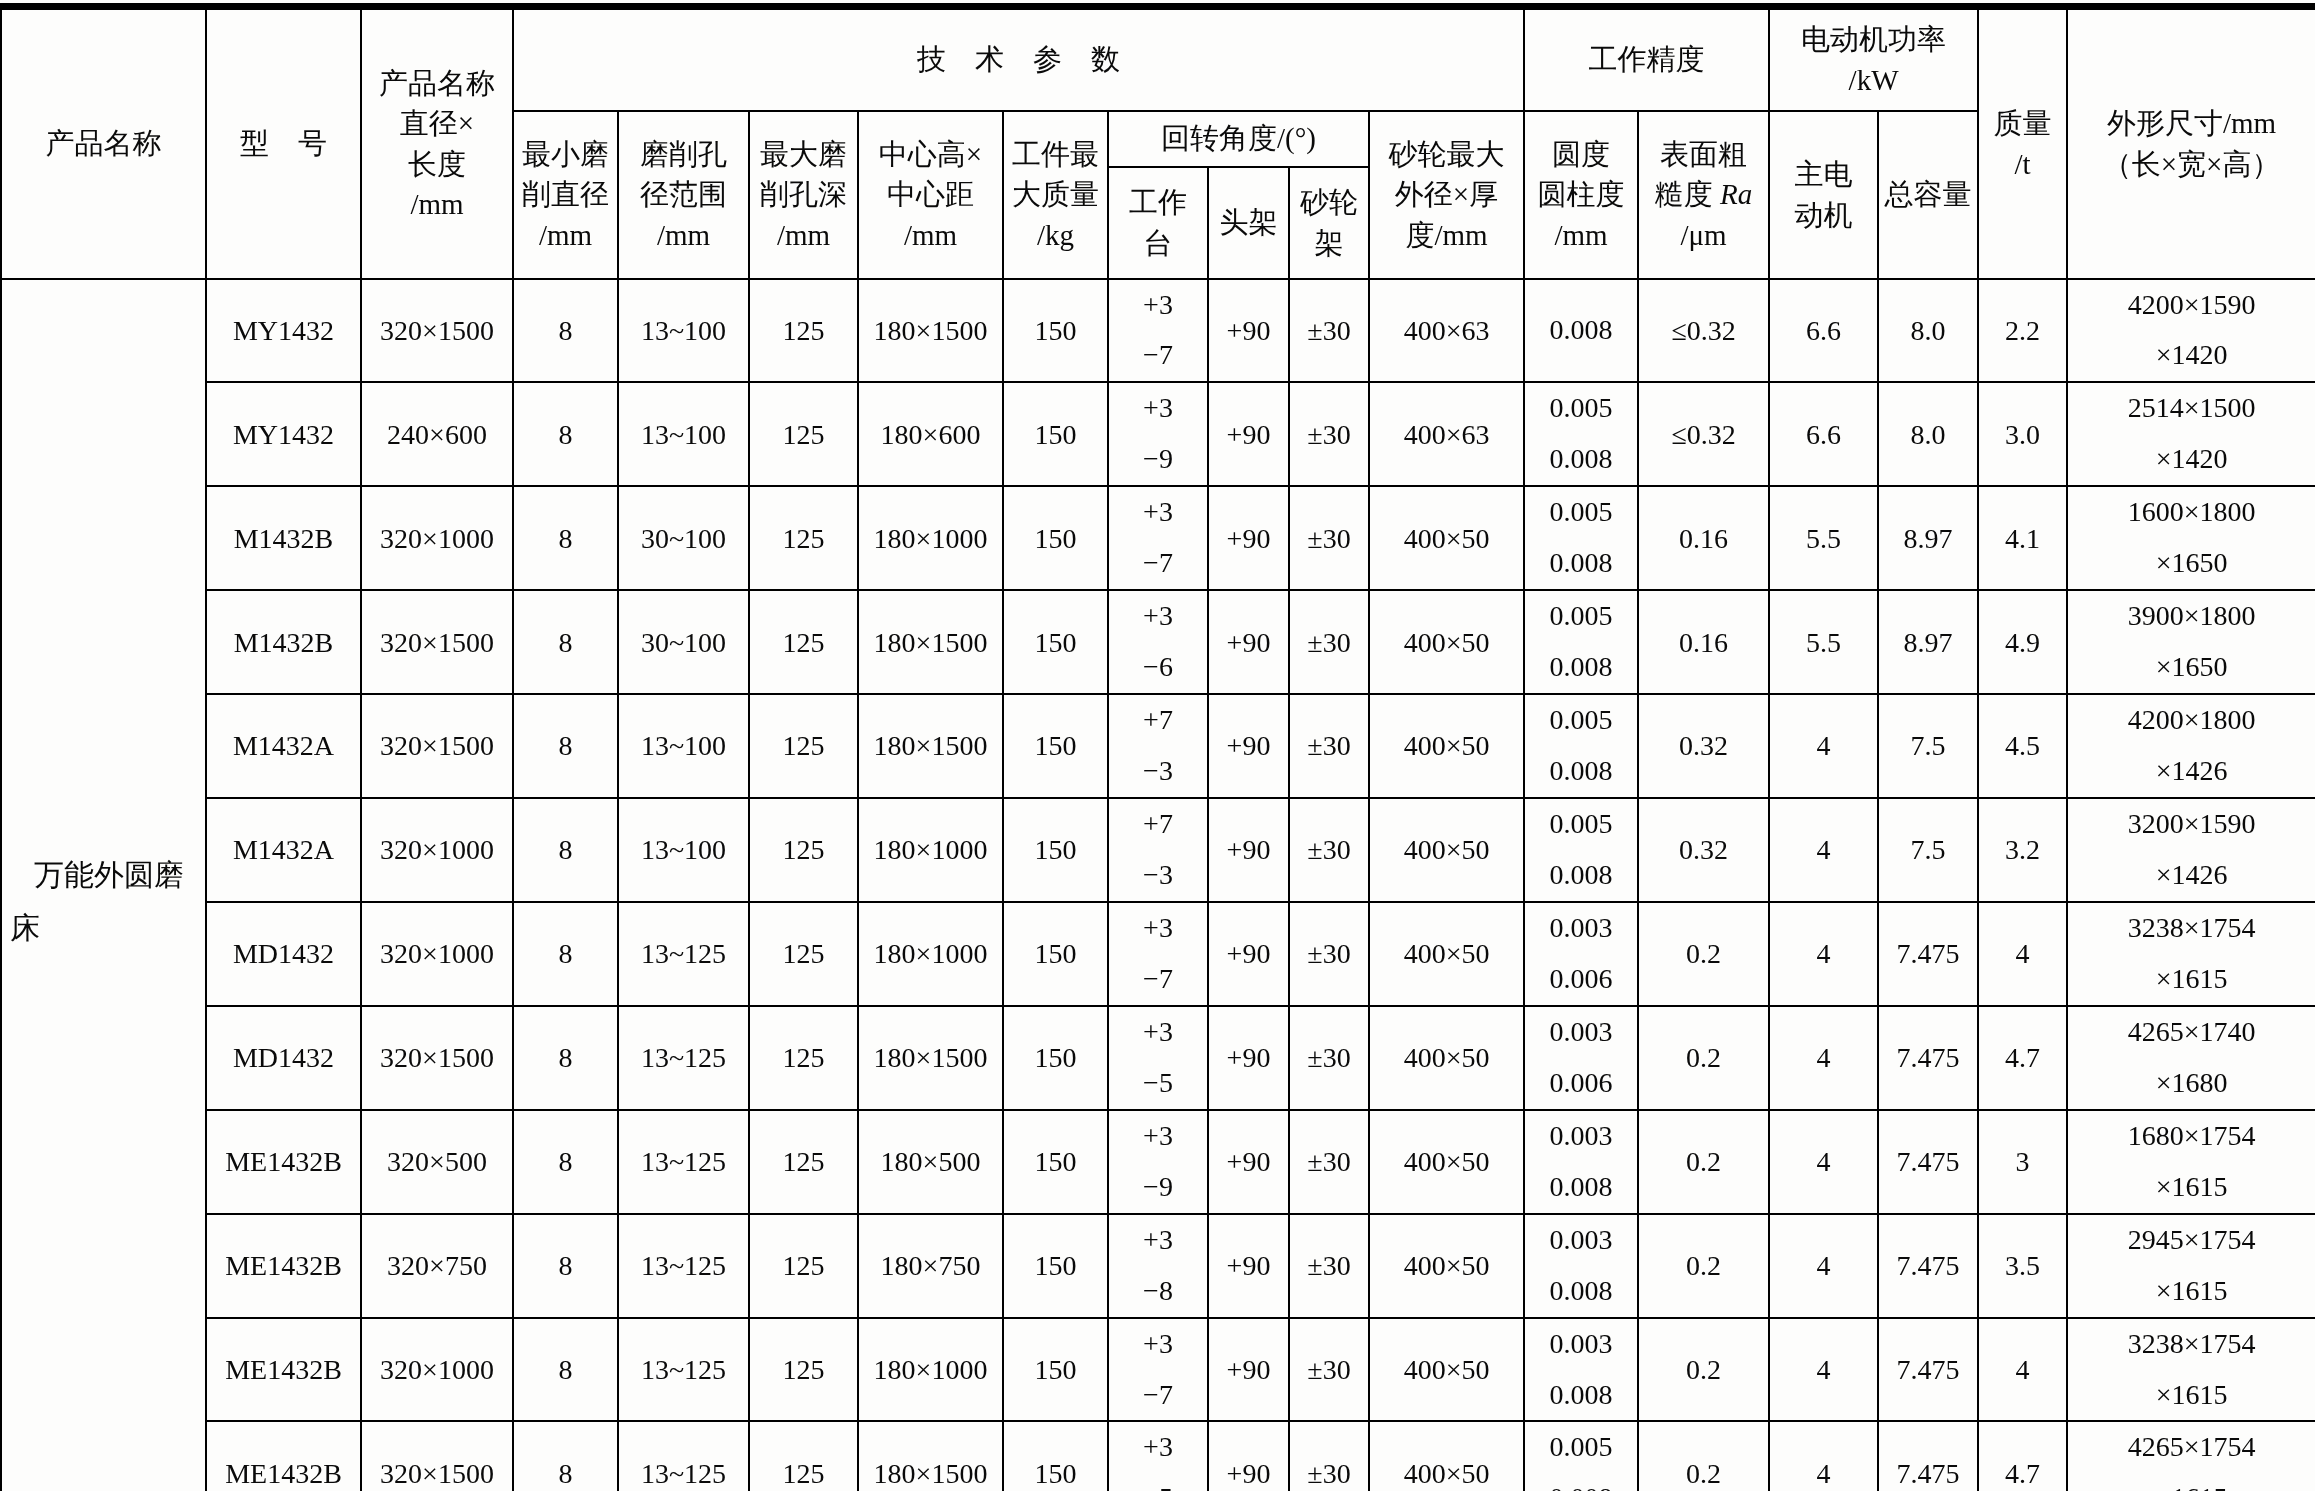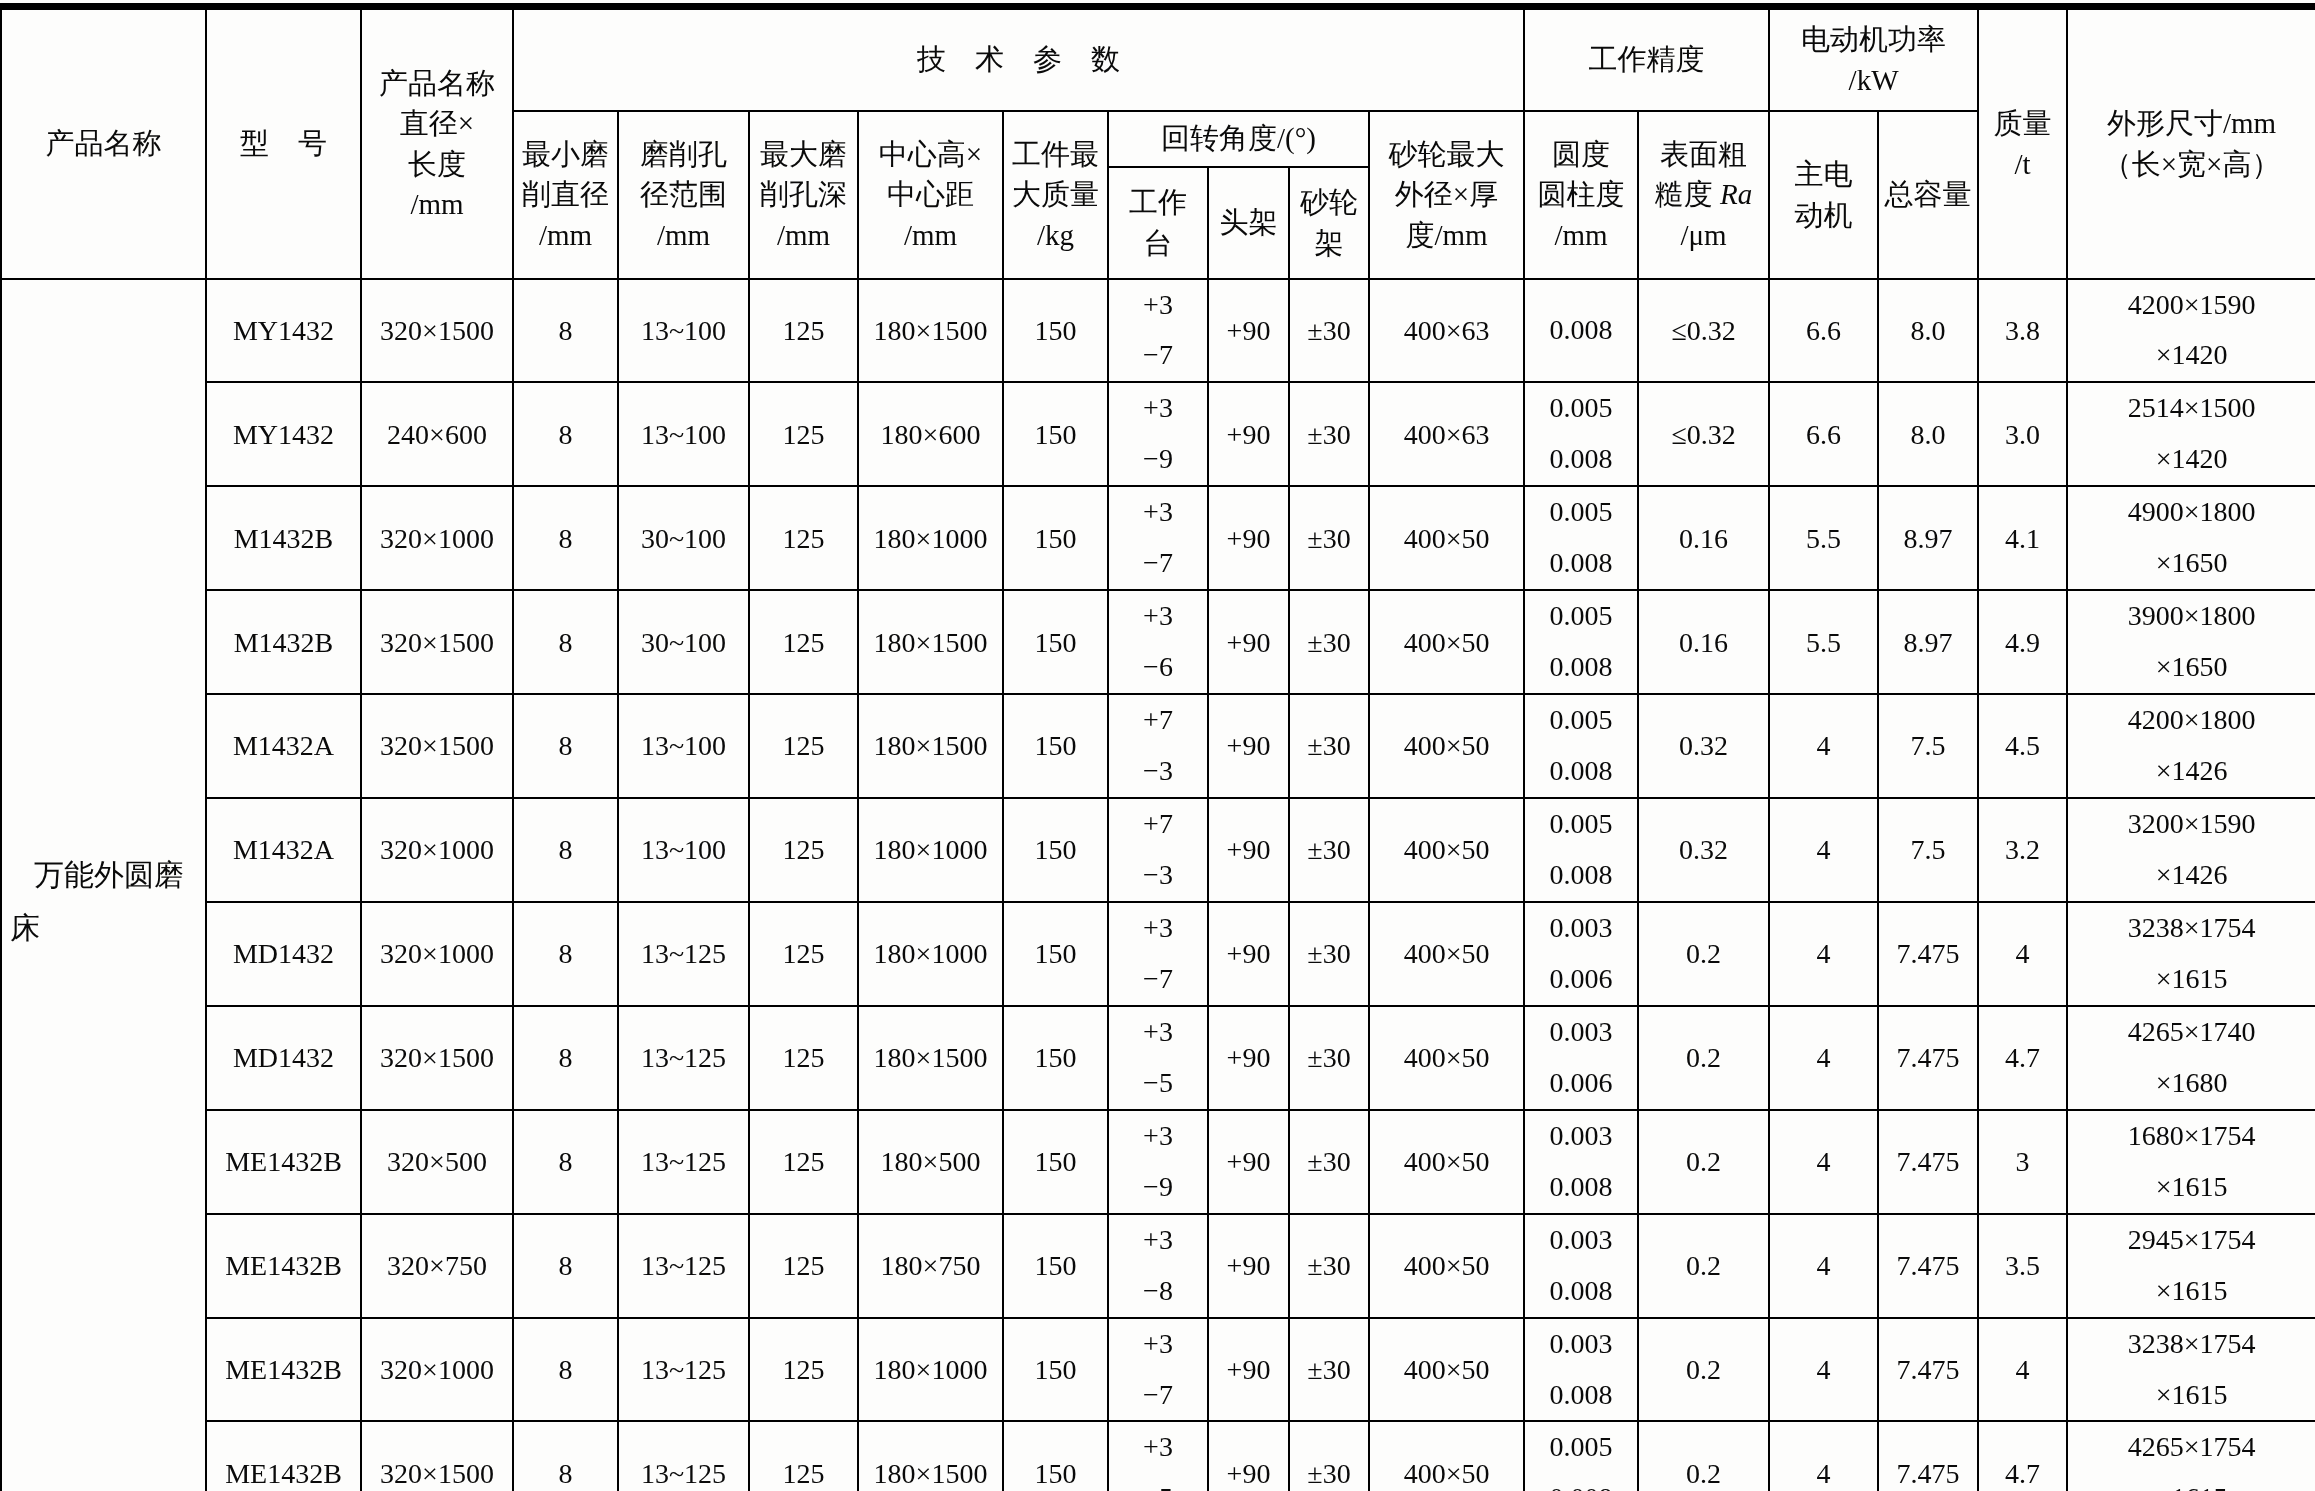--- a/index.html
+++ b/index.html
@@ -105,21 +105,21 @@
           <td class="c6">150</td>
           <td class="c7">+3
 −7</td>
           <td class="c8">+90</td>
           <td class="c9">±30</td>
           <td class="c10">400×63</td>
           <td class="c11">0.008</td>
           <td class="c12">≤0.32</td>
           <td class="c13">6.6</td>
           <td class="c14">8.0</td>
-          <td class="c15">3.8</td>
+          <td class="c15">2.2</td>
           <td class="c16">4200×1590
 ×1420</td>
         </tr>
         <tr>
           <td class="c0">MY1432</td>
           <td class="c1">240×600</td>
           <td class="c2">8</td>
           <td class="c3">13~100</td>
           <td class="c4">125</td>
           <td class="c5">180×600</td>
@@ -150,21 +150,21 @@
 −7</td>
           <td class="c8">+90</td>
           <td class="c9">±30</td>
           <td class="c10">400×50</td>
           <td class="c11">0.005
 0.008</td>
           <td class="c12">0.16</td>
           <td class="c13">5.5</td>
           <td class="c14">8.97</td>
           <td class="c15">4.1</td>
-          <td class="c16">4900×1800
+          <td class="c16">1600×1800
 ×1650</td>
         </tr>
         <tr>
           <td class="c0">M1432B</td>
           <td class="c1">320×1500</td>
           <td class="c2">8</td>
           <td class="c3">30~100</td>
           <td class="c4">125</td>
           <td class="c5">180×1500</td>
           <td class="c6">150</td>

